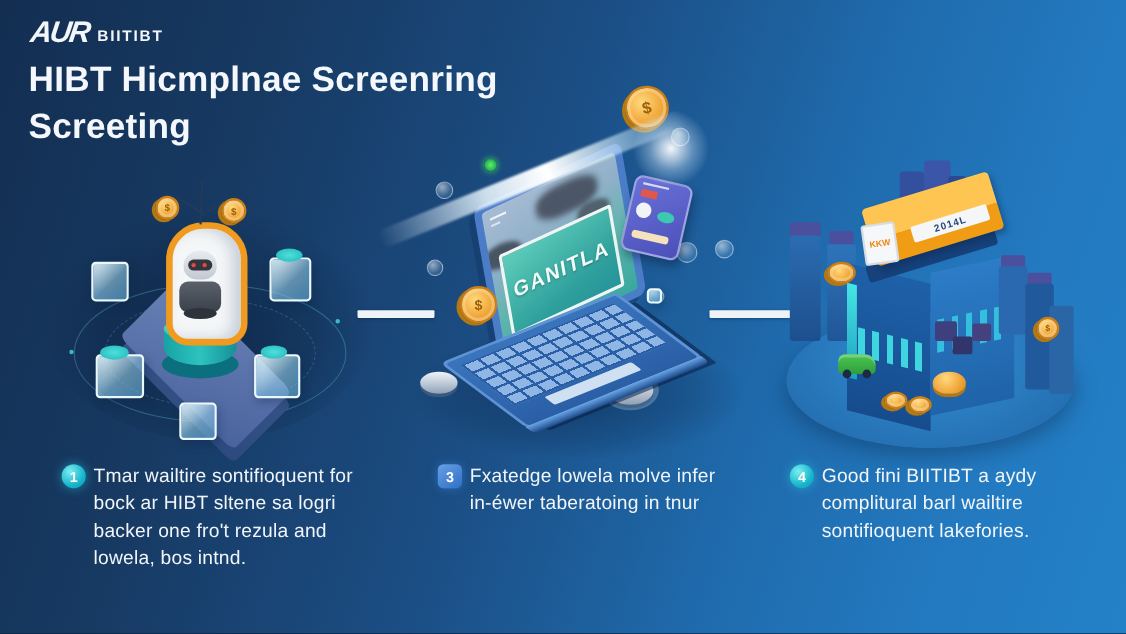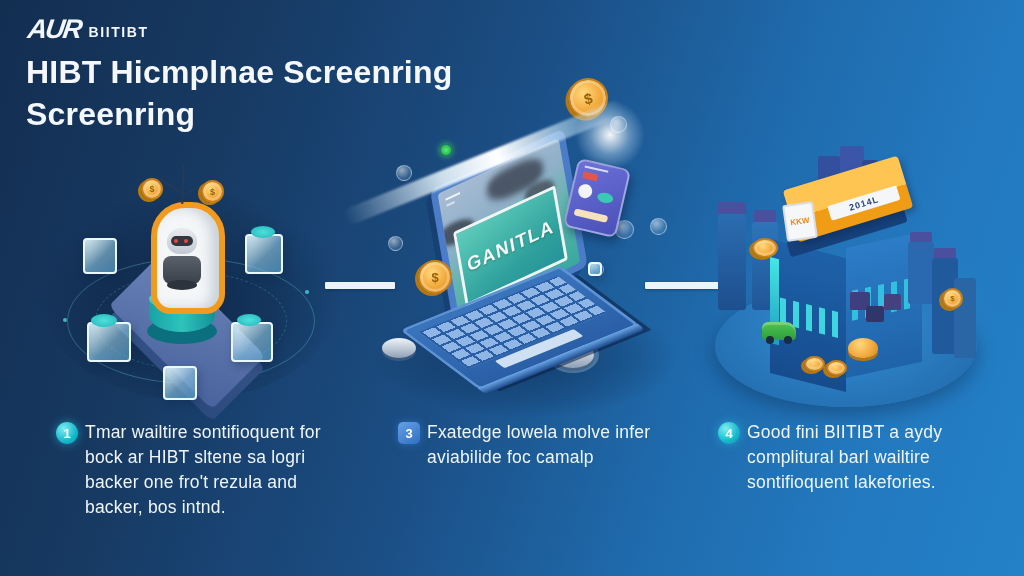--- a/index.html
+++ b/index.html
@@ -213,21 +213,21 @@
 <body>
 
 <div class="canvas">
 
   <div class="logo">
     <span class="logo-mark">AUR</span>
     <span class="logo-text">BIITIBT</span>
   </div>
   <h1 class="title">
     <span>HIBT Hicmplnae Screenring</span>
-    <span>Screenring</span>
+    <span>Screeting</span>
   </h1>
 
   <div class="illus-left">
     <div class="abs L-glow"></div>
     <div class="abs L-ring1"></div>
     <div class="abs L-ring2"></div>
     <div class="abs L-dot" style="left:8px;top:168px;"></div>
     <div class="abs L-dot" style="left:250px;top:140px;"></div>
     <div class="abs L-plat-side"></div>
     <div class="abs L-plat-top"></div>
@@ -357,28 +357,28 @@
       </div>
     <div class="abs R-pile"></div>
   </div>
 
   <div class="step s1">
     <span class="badge circle">1</span>
     <p class="step-text">
       <span>Tmar wailtire sontifioquent for</span>
       <span>bock ar HIBT sltene sa logri</span>
       <span>backer one fro't rezula and</span>
-      <span>backer, bos intnd.</span>
+      <span>lowela, bos intnd.</span>
     </p>
   </div>
   <div class="step s2">
     <span class="badge square">3</span>
     <p class="step-text">
       <span>Fxatedge lowela molve infer</span>
-      <span>aviabilide foc camalp</span>
+      <span>in-éwer taberatoing in tnur</span>
     </p>
   </div>
   <div class="step s3">
     <span class="badge circle">4</span>
     <p class="step-text">
       <span>Good fini BIITIBT a aydy</span>
       <span>complitural barl wailtire</span>
       <span>sontifioquent lakefories.</span>
     </p>
   </div>

